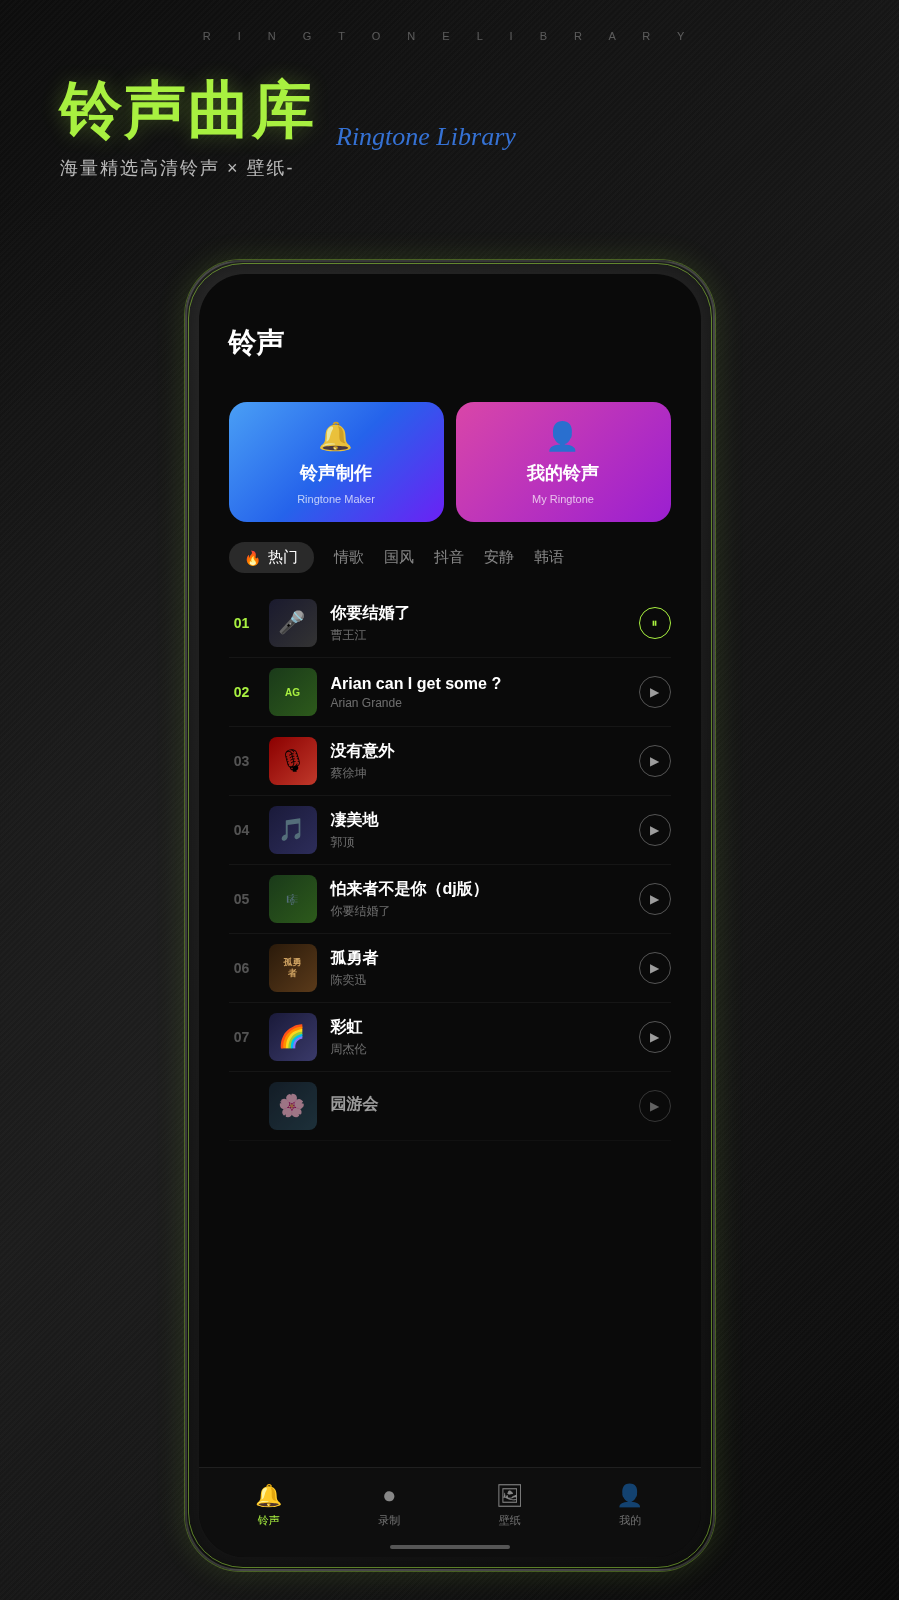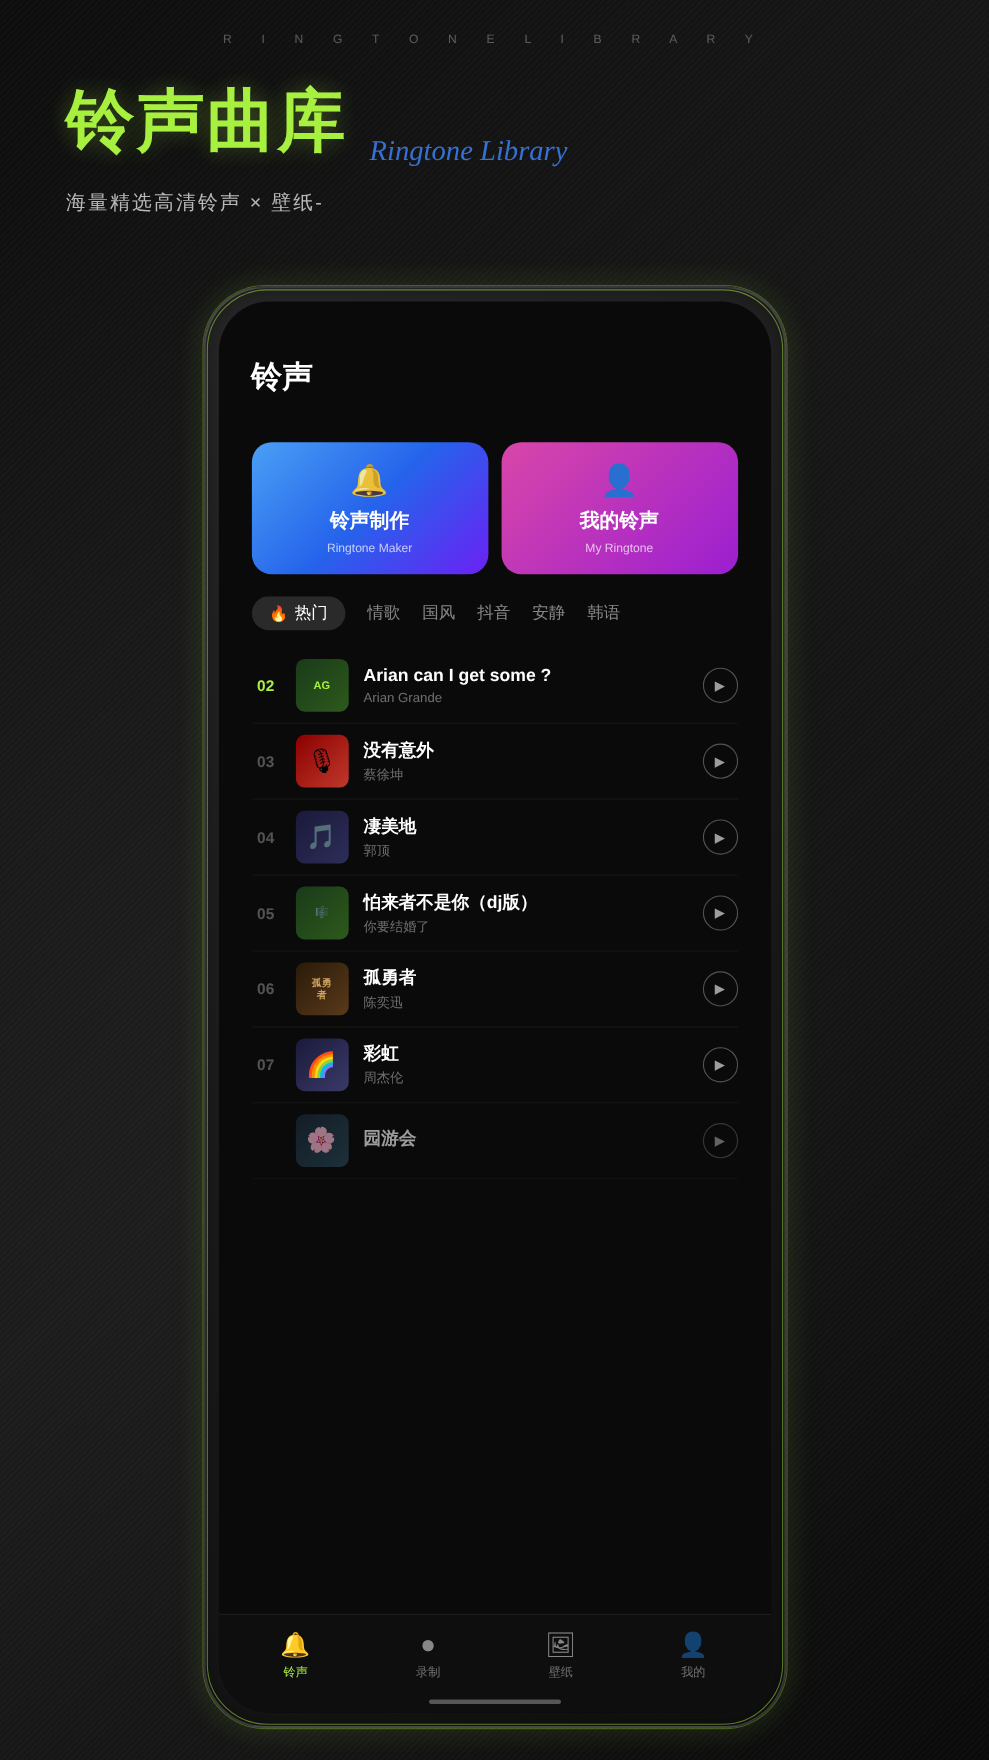--- a/index.html
+++ b/index.html
@@ -70,21 +70,21 @@
     .title-english {
       font-size: 26px;
       color: #3b82f6;
       font-style: italic;
       font-family: 'Brush Script MT', cursive;
       font-weight: 400;
       opacity: 0.85;
     }
 
     .subtitle {
-      margin-top: 20px;
+      margin-top: 4px;
       font-size: 18px;
       color: rgba(255,255,255,0.7);
       letter-spacing: 2px;
     }
 
     
     .phone-container {
       position: absolute;
       top: 260px;
       left: 50%;
@@ -465,20 +465,31 @@
           </div>
           <div class="tab-item">情歌</div>
           <div class="tab-item">国风</div>
           <div class="tab-item">抖音</div>
           <div class="tab-item">安静</div>
           <div class="tab-item">韩语</div>
         </div>
 
         <div class="song-list">
 
+          <div class="song-item">
+            <div class="song-num active-num">01</div>
+            <div class="song-thumb thumb-01">🎤</div>
+            <div class="song-info">
+              <div class="song-title">你要结婚了</div>
+              <div class="song-artist">曹王江</div>
+            </div>
+            <div class="play-btn playing">
+              <span class="pause-icon">⏸</span>
+            </div>
+          </div>
 
           <div class="song-item">
             <div class="song-num active-num">02</div>
             <div class="song-thumb thumb-02">AG</div>
             <div class="song-info">
               <div class="song-title">Arian can I get some ?</div>
               <div class="song-artist">Arian Grande</div>
             </div>
             <div class="play-btn">
               <span class="play-icon">▶</span>

